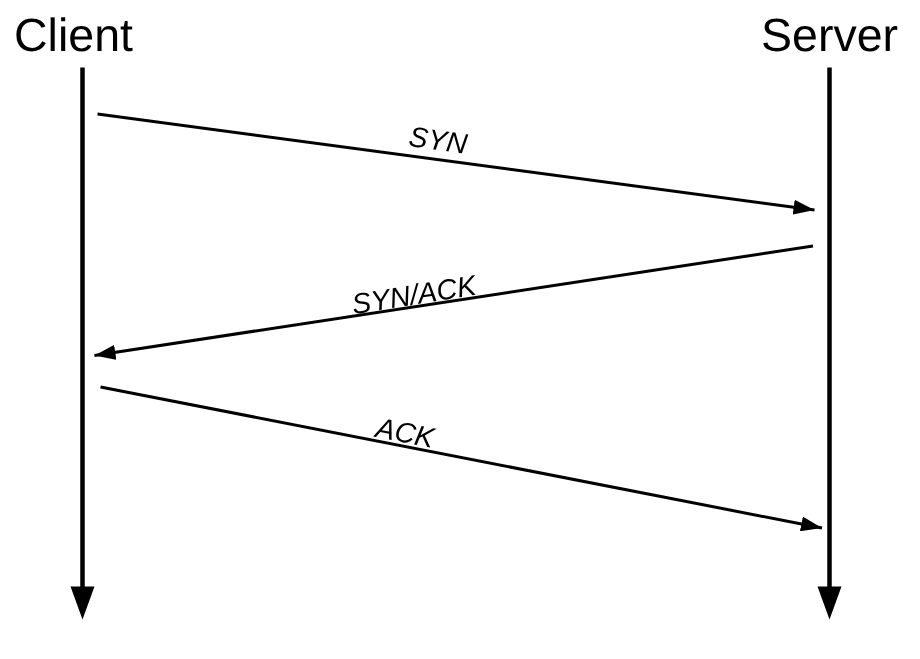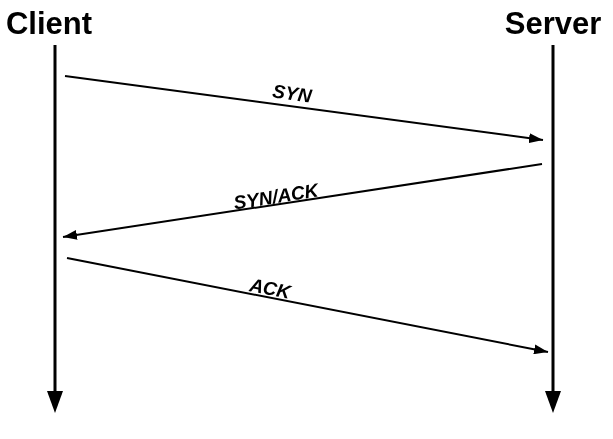--- a/index.html
+++ b/index.html
@@ -3,21 +3,21 @@
 <meta charset="utf-8">
 <style>
   :root { --stroke:#000000; --bg:#ffffff; }
   html,body { margin:0; padding:0; }
   body {
     width:613px; height:439px;
     background:var(--bg);
     font-family:"Liberation Sans", sans-serif;
     overflow:hidden;
   }
-  .diagram-wrap { width:507px; height:439px;font-weight:bold; }
+  .diagram-wrap { width:507px; height:439px; }
   svg { display:block; }
   .actor-label {
     font-family:"Liberation Sans", sans-serif;
     font-size:31px;
     fill:var(--stroke);
   }
   .msg-label {
     font-family:"Liberation Sans", sans-serif;
     font-size:19px;
     font-style:italic;

